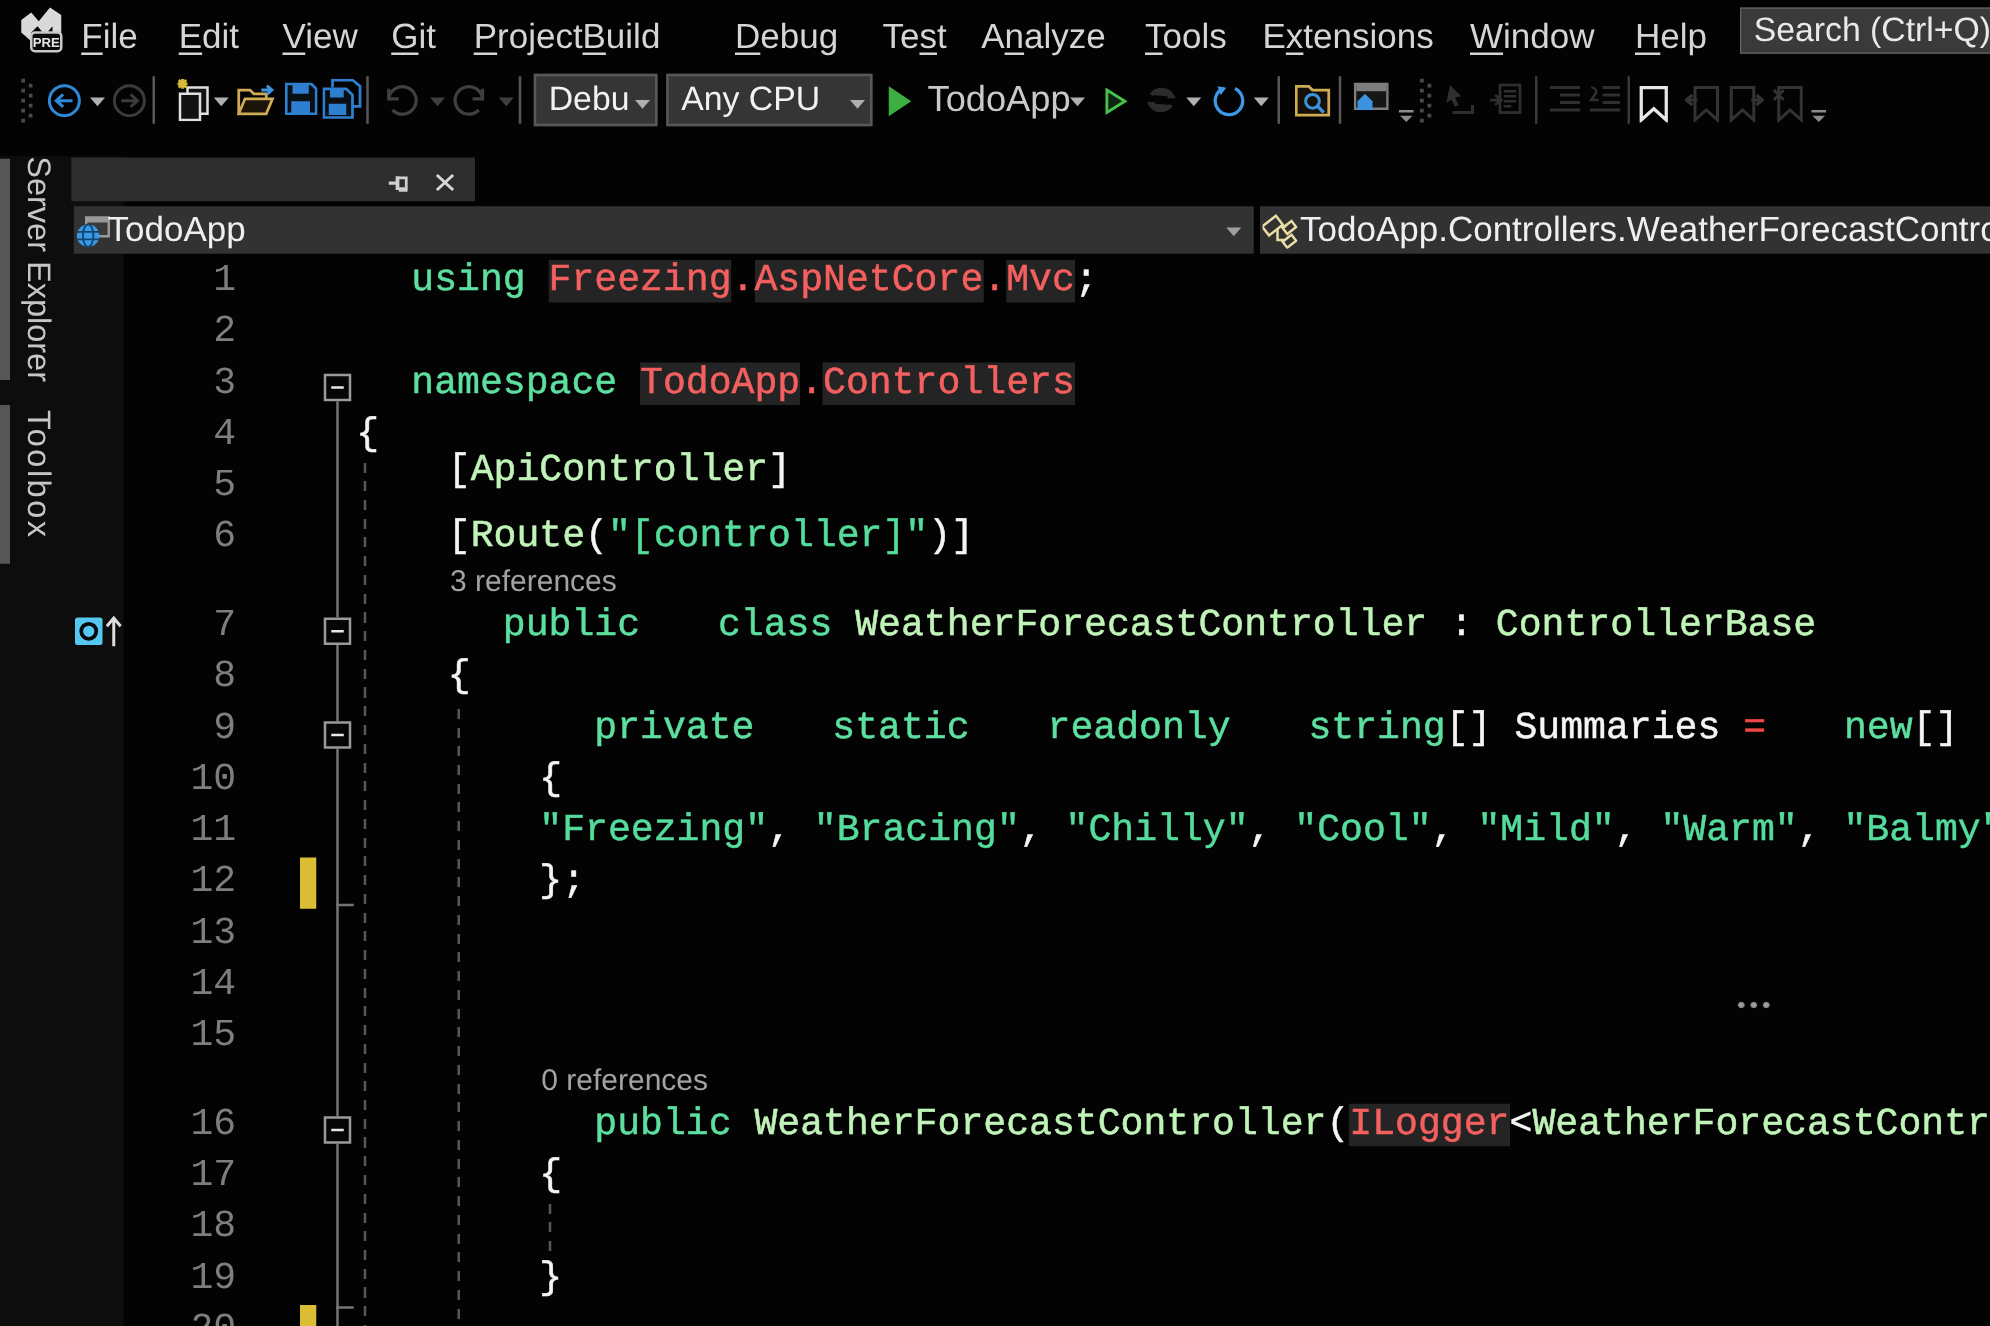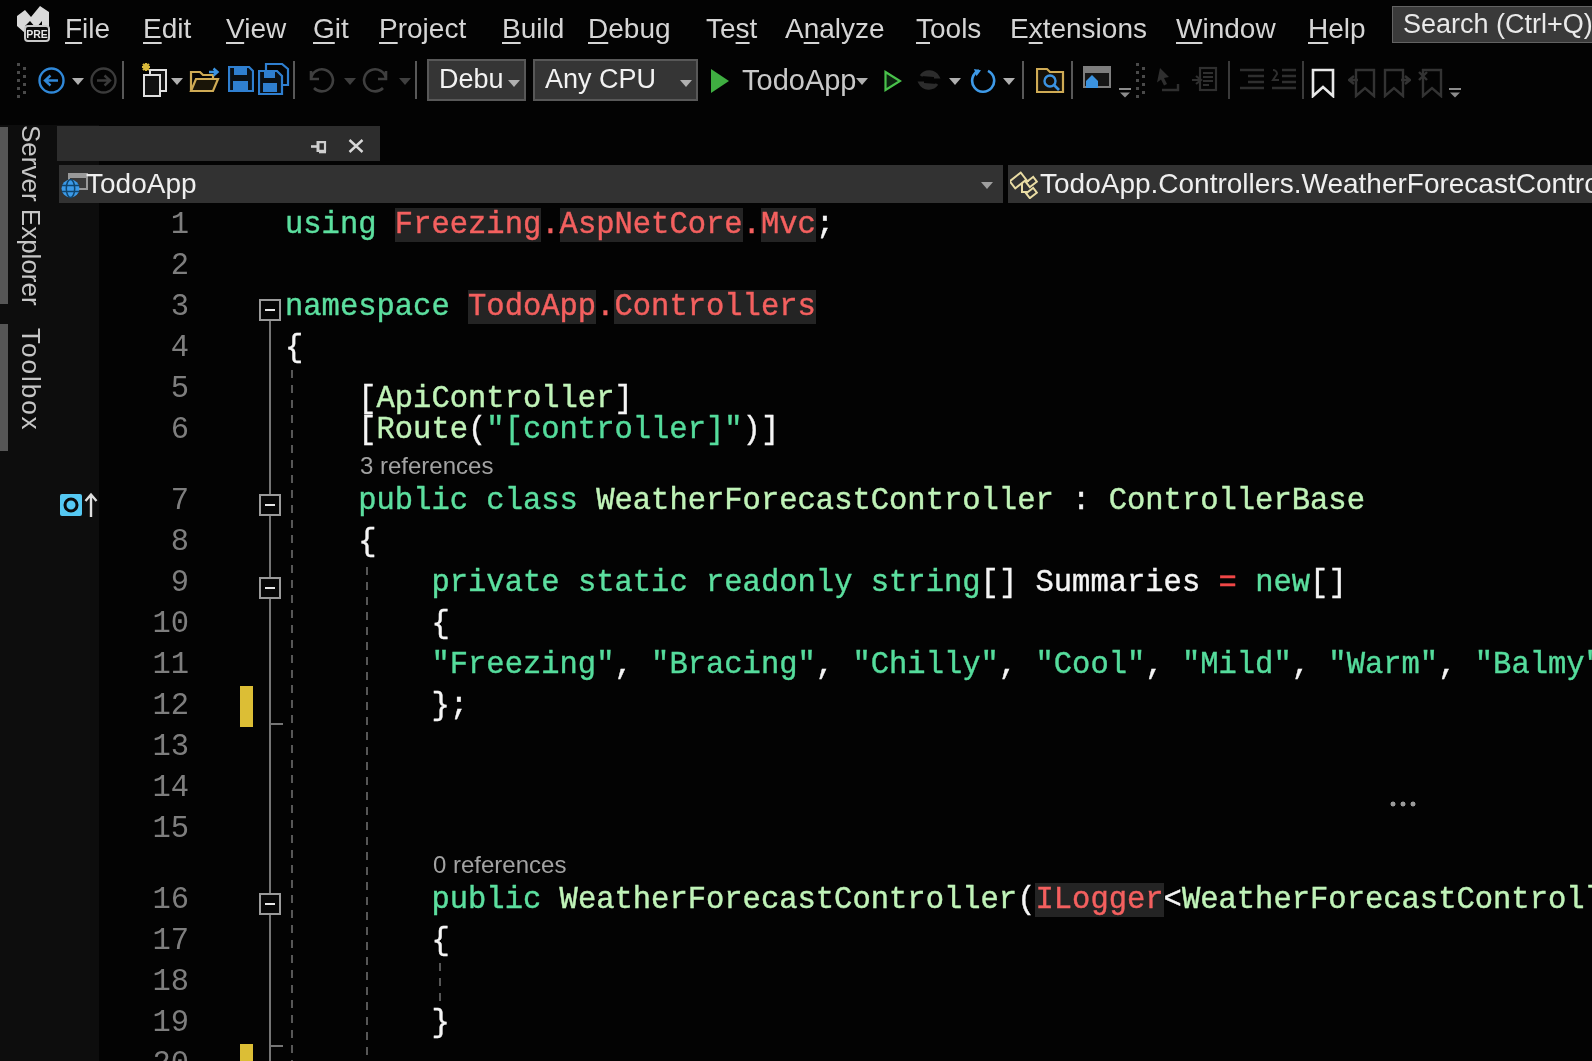--- a/index.html
+++ b/index.html
@@ -12,21 +12,21 @@
   
   .combo{background:#353535;border:2px solid #585858;box-sizing:border-box;height:42px;top:59px;
          color:#f2f2f2;font-size:27px;line-height:37px;}
   .sep{width:2px;background:#585858;top:61px;height:38px;}
   .tbtxt{font-size:28px;color:#c9c9c9;top:66px;}
   
   .cl{position:absolute;left:285px;height:41px;line-height:41px;white-space:pre;
       font-family:"Liberation Mono",monospace;font-size:30.5px;color:#f5f5f5;-webkit-text-stroke:0.4px;}
   .num{position:absolute;width:100px;height:41px;line-height:41px;text-align:right;
        font-family:"Liberation Mono",monospace;font-size:30.5px;color:#7e7e7e;left:89px;}
-  .k{color:#5cdf9f;}
+  .k{color:#5cdf9f;margin-left:44px;}
   .s{color:#55dc9c;}
   .t{color:#c0f3b8;}
   .r{color:#f4605f;}
   .hl{color:#f4605f;background:#242424;}
   .o{color:#f14747;}
   .lens{position:absolute;font-size:24px;color:#a2a2a2;height:30px;line-height:30px;}
   .dash{position:absolute;width:2px;background:repeating-linear-gradient(to bottom,#575757 0 8px,transparent 8px 15px);}
   .vline{position:absolute;width:2px;background:#757575;}
   .hline{position:absolute;height:2px;background:#757575;}
   .fold{position:absolute;left:259px;width:22px;height:22px;box-sizing:border-box;
@@ -43,21 +43,21 @@
 <svg class="abs" style="left:0px;top:0px" width="60" height="48" viewBox="0 0 60 48">
   <path d="M17,16 L25,10 L31,17 L40,6 L49,12 L49,30 L42,36 L42,21 L36,28 L30,21 L25,26 L25,33 L17,26 Z" fill="#d9d9d9"></path>
   <rect x="25" y="26" width="24" height="15" rx="3" fill="#0a0a0a" stroke="#c9c9c9" stroke-width="2"></rect>
   <text x="37" y="37.5" font-size="10.5" font-weight="bold" fill="#e8e8e8" text-anchor="middle" font-family="Liberation Sans">PRE</text>
 </svg>
 <div class="abs menu" style="left:65px"><u>F</u>ile</div>
 <div class="abs menu" style="left:143px"><u>E</u>dit</div>
 <div class="abs menu" style="left:226px"><u>V</u>iew</div>
 <div class="abs menu" style="left:313px"><u>G</u>it</div>
 <div class="abs menu" style="left:379px"><u>P</u>roject</div>
-<div class="abs menu" style="left:502px"><u>B</u>uild</div>
+<div class="abs menu" style="left:466px"><u>B</u>uild</div>
 <div class="abs menu" style="left:588px"><u>D</u>ebug</div>
 <div class="abs menu" style="left:706px">Te<u>s</u>t</div>
 <div class="abs menu" style="left:785px">A<u>n</u>alyze</div>
 <div class="abs menu" style="left:916px"><u>T</u>ools</div>
 <div class="abs menu" style="left:1010px">E<u>x</u>tensions</div>
 <div class="abs menu" style="left:1176px"><u>W</u>indow</div>
 <div class="abs menu" style="left:1308px"><u>H</u>elp</div>
 <div class="abs" style="left:1392px;top:6px;width:210px;height:37px;background:#3a3a3a;
      border:1px solid #636363;box-sizing:border-box;font-size:27px;color:#e9e9e9;
      line-height:34px;padding-left:10px;">Search (Ctrl+Q)</div>
@@ -301,21 +301,21 @@
 
 <div class="abs" style="left:1388px;top:801px;width:30px;height:6px;
      background-image:radial-gradient(circle,#9a9a9a 2.3px,transparent 2.7px);background-size:10px 6px;"></div>
 
 <div class="lens" style="left:360px;top:451px">3 references</div>
 <div class="lens" style="left:433px;top:850px">0 references</div>
 
 <div class="cl" style="top:205px"><span class="k">using</span> <span class="hl">Freezing</span><span class="r">.</span><span class="hl">AspNetCore</span><span class="r">.</span><span class="hl">Mvc</span>;</div>
 <div class="cl" style="top:287px"><span class="k">namespace</span> <span class="hl">TodoApp</span><span class="r">.</span><span class="hl">Controllers</span></div>
 <div class="cl" style="top:328px">{</div>
-<div class="cl" style="top:379px">    [<span class="t">ApiController</span>]</div>
+<div class="cl" style="top:357px">    [<span class="t">ApiController</span>]</div>
 <div class="cl" style="top:410px">    [<span class="t">Route</span>(<span class="s">"[controller]"</span>)]</div>
 <div class="cl" style="top:481px">    <span class="k">public</span> <span class="k">class</span> <span class="t">WeatherForecastController</span> : <span class="t">ControllerBase</span></div>
 <div class="cl" style="top:522px">    {</div>
 <div class="cl" style="top:563px">        <span class="k">private</span> <span class="k">static</span> <span class="k">readonly</span> <span class="k">string</span>[] Summaries <span class="o">=</span> <span class="k">new</span>[]</div>
 <div class="cl" style="top:604px">        {</div>
 <div class="cl" style="top:645px">        <span class="s">"Freezing"</span>, <span class="s">"Bracing"</span>, <span class="s">"Chilly"</span>, <span class="s">"Cool"</span>, <span class="s">"Mild"</span>, <span class="s">"Warm"</span>, <span class="s">"Balmy"</span>, , </div>
 <div class="cl" style="top:686px">        };</div>
 <div class="cl" style="top:880px">        <span class="k">public</span> <span class="t">WeatherForecastController</span>(<span class="hl">ILogger</span>&lt;<span class="t">WeatherForecastController</span>&gt; logger)</div>
 <div class="cl" style="top:921px">        {</div>
 <div class="cl" style="top:1003px">        }</div>

